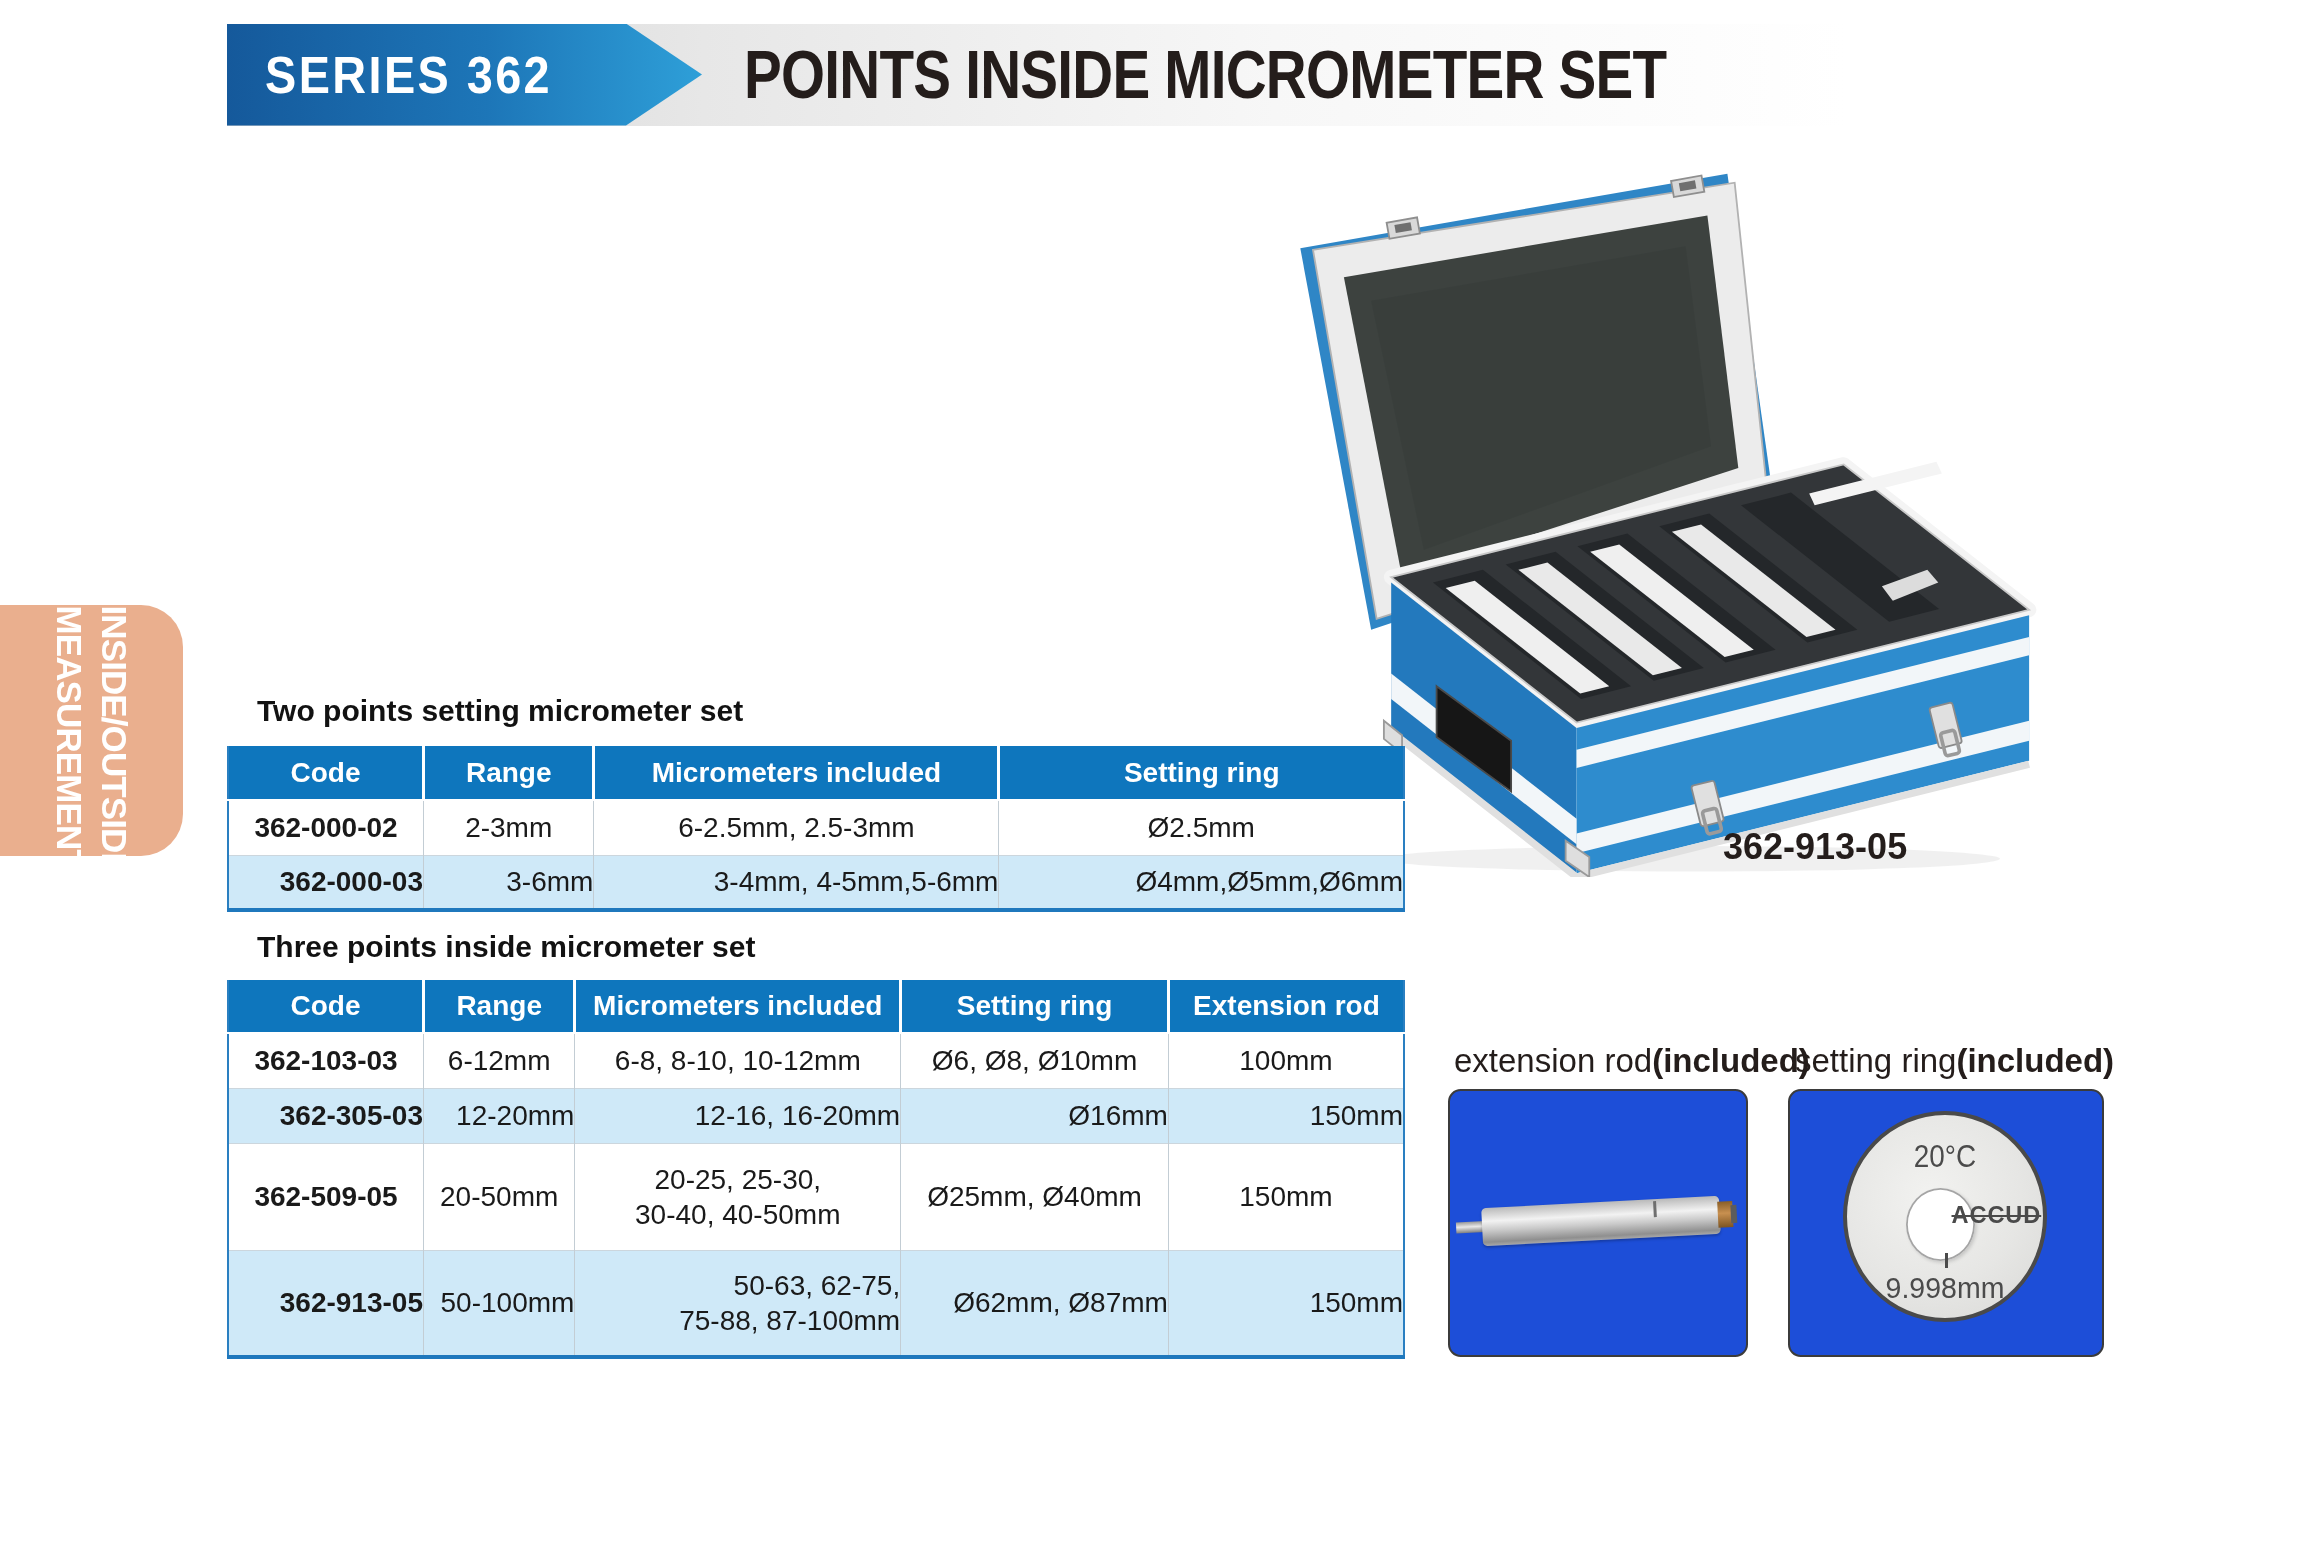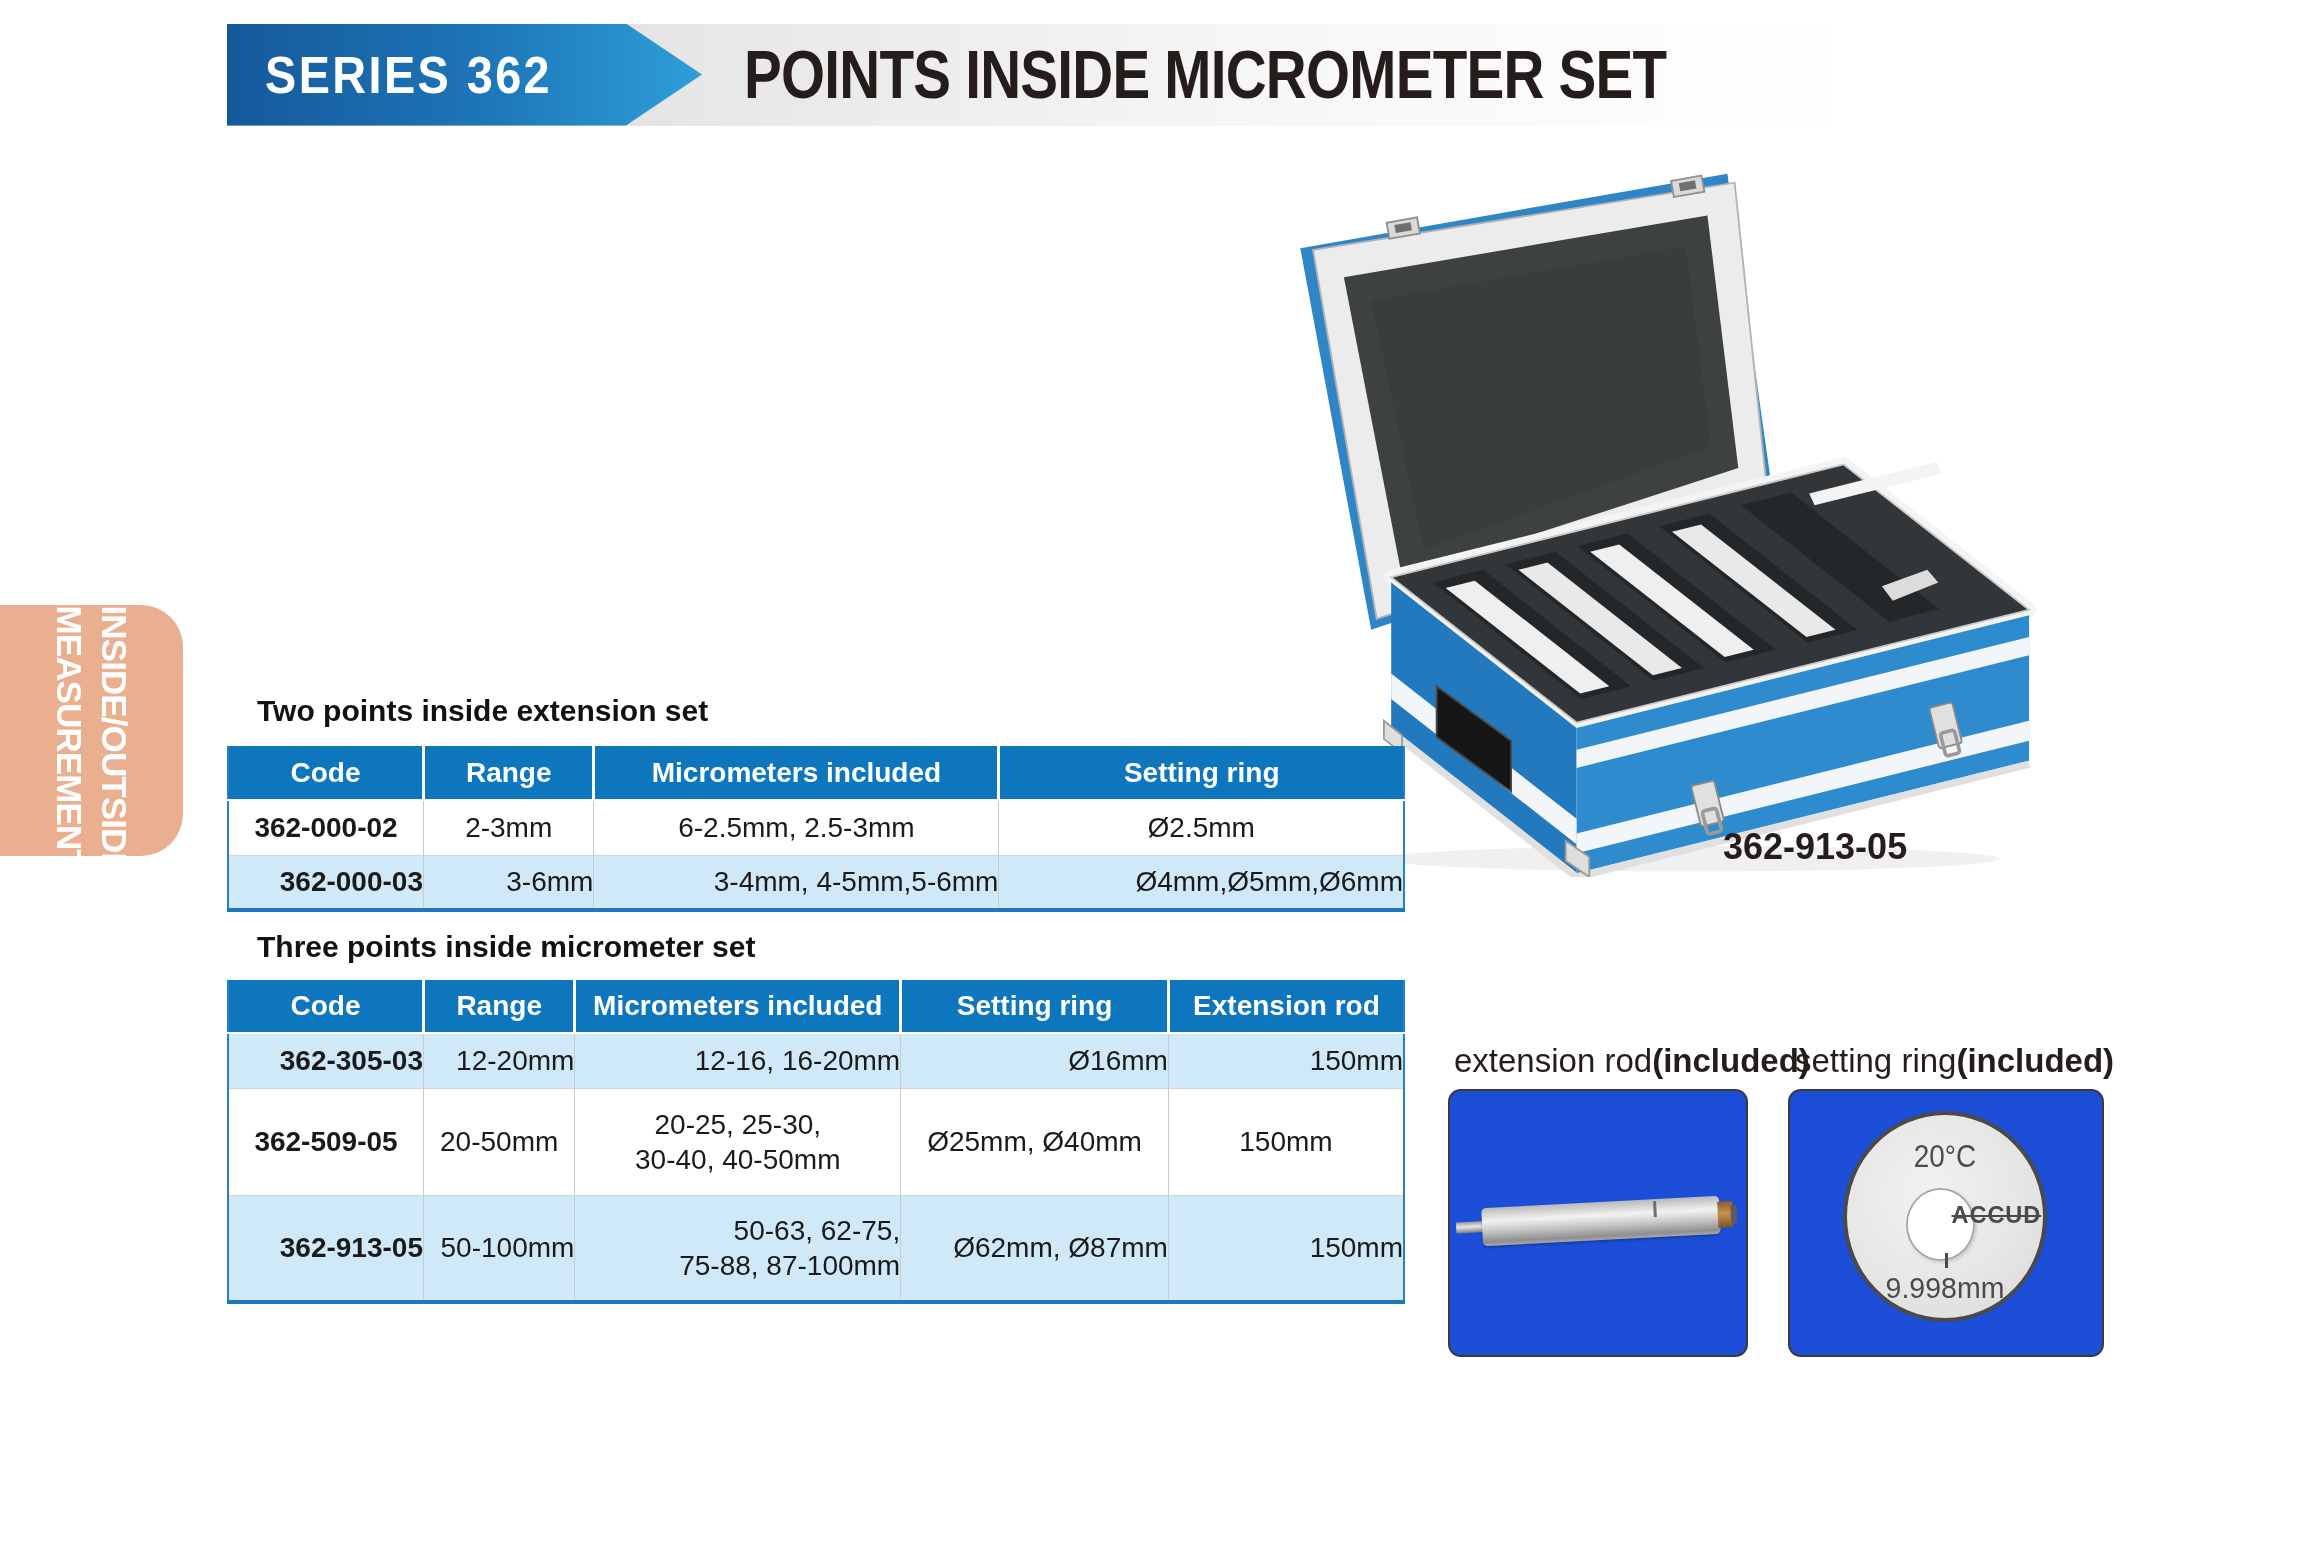--- a/index.html
+++ b/index.html
@@ -223,21 +223,21 @@
       <rect width="26" height="46" rx="3" fill="#e0e0e0" stroke="#8a8a8a" stroke-width="2"></rect>
       <rect x="5" y="30" width="16" height="26" rx="3" fill="none" stroke="#9a9a9a" stroke-width="4"></rect>
     </g>
 
     <polygon points="92,628 112,644 112,664 92,648" fill="#dedede" stroke="#9a9a9a" stroke-width="2"></polygon>
     <polygon points="292,782 318,800 318,778 292,760" fill="#dedede" stroke="#9a9a9a" stroke-width="2"></polygon>
   </svg>
 
   <div class="case-caption">362-913-05</div>
 
-  <div id="sec1" class="section-title">Two points inside extension set</div>
+  <div id="sec1" class="section-title">Two points setting micrometer set</div>
 
   <table id="table1" class="spec-table">
     <colgroup>
         <col style="width:195px">
         <col style="width:170px">
         <col style="width:404px">
         <col style="width:404px">
       </colgroup>
     <tbody>
         <tr>
@@ -272,20 +272,27 @@
         <col style="width:235px">
       </colgroup>
     <tbody>
         <tr>
       <th>Code</th>
       <th>Range</th>
       <th>Micrometers included</th>
       <th>Setting ring</th>
       <th>Extension rod</th>
     </tr>
+    <tr class="h61">
+      <td class="code">362-103-03</td>
+      <td>6-12mm</td>
+      <td>6-8, 8-10, 10-12mm</td>
+      <td>Ø6, Ø8, Ø10mm</td>
+      <td>100mm</td>
+    </tr>
     <tr class="h61 alt">
       <td class="code">362-305-03</td>
       <td>12-20mm</td>
       <td>12-16, 16-20mm</td>
       <td>Ø16mm</td>
       <td>150mm</td>
     </tr>
     <tr class="h118">
       <td class="code">362-509-05</td>
       <td>20-50mm</td>

